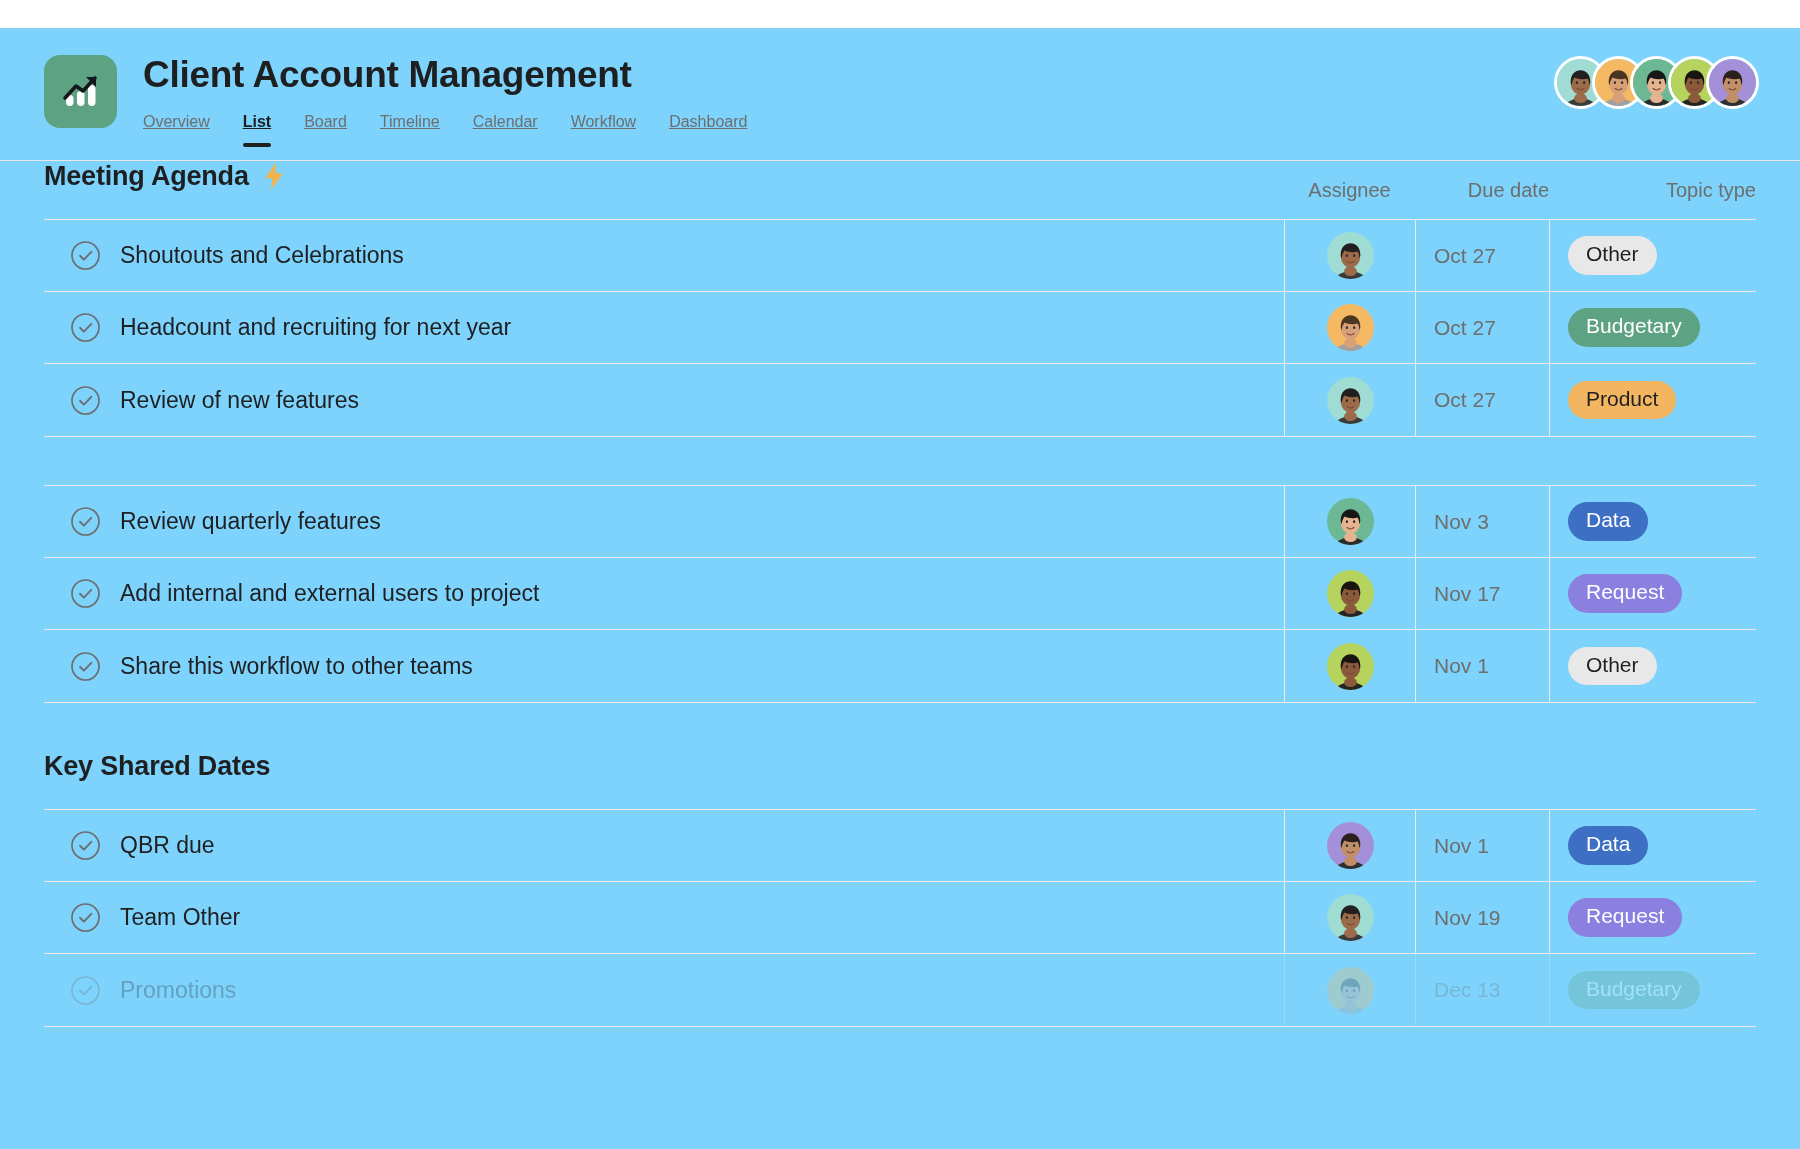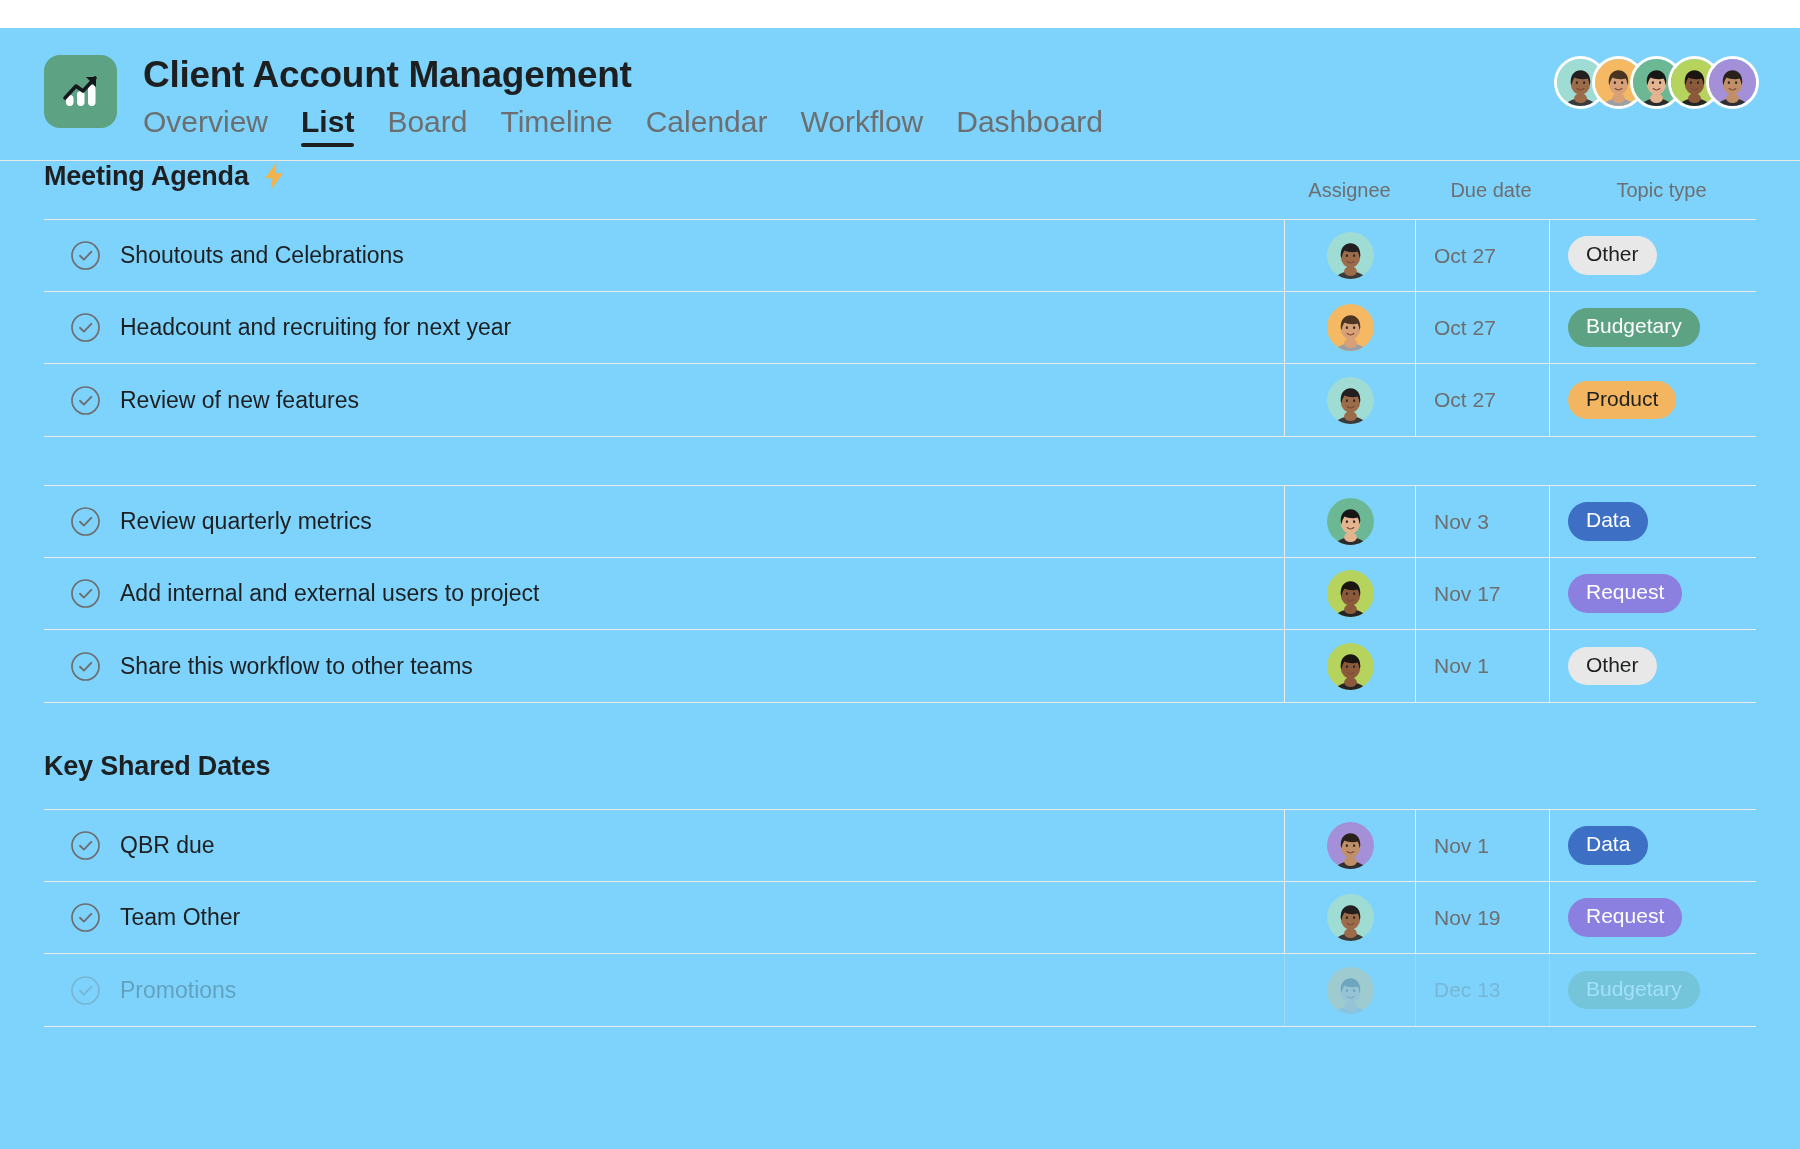--- a/index.html
+++ b/index.html
@@ -38,26 +38,27 @@
     line-height: 46px;
   }
   .tabs {
     display: flex;
     align-items: flex-end;
     gap: 33px;
     margin-top: 9px;
   }
   .tab {
     position: relative;
-    font-size: 30px;
+    font-size: 16px;
     color: #6d6e6f;
     line-height: 30px;
     padding-bottom: 10px;
     cursor: pointer;
     white-space: nowrap;
+    text-decoration: underline;
   }
   .tab.active {
     color: #1e1f21;
     font-weight: 700;
   }
   .tab.active::after {
     content: "";
     position: absolute;
     left: 0; right: 0; bottom: 0;
     height: 4px;
@@ -118,21 +119,21 @@
     position: absolute;
     top: 0;
     right: 0;
     height: 58px;
     display: flex;
     align-items: center;
   }
   .hdr {
     font-size: 20px;
     color: #6d6e6f;
-    text-align: center;
+    text-align: right;
   }
   .hdr.assignee { width: 131px; text-align: center; }
   .hdr.due      { width: 134px; padding-left: 18px; }
   .hdr.topic    { width: 207px; padding-left: 18px; }
 
   
   .tbl {
     border-top: 1px solid #edeae9;
     border-bottom: 1px solid #edeae9;
   }
@@ -407,21 +408,21 @@
       <div class="section">
         <div class="tbl">
           <div class="row">
             <div class="cell-name">
               <span class="check">
                 <svg width="31" height="31" viewBox="0 0 31 31" aria-hidden="true">
                   <circle cx="15.5" cy="15.5" r="13.5" fill="none" stroke="#6d6e6f" stroke-width="1.7"></circle>
                   <path d="M10 15.8 L13.9 19.6 L21.3 11.8" fill="none" stroke="#6d6e6f" stroke-width="1.9" stroke-linecap="round" stroke-linejoin="round"></path>
                 </svg>
               </span>
-              <span class="task-name">Review quarterly metrics</span>
+              <span class="task-name">Review quarterly features</span>
             </div>
             <div class="cell-assignee">
               <div class="avatar">
                 <svg viewBox="0 0 48 48" aria-hidden="true">
                   <rect width="48" height="48" fill="#6cb894"></rect>
                   <path d="M24 40c-9 0-15 4.5-16.5 9H40.5C39 44.5 33 40 24 40z" fill="#2b2b2b"></path>
                   <ellipse cx="24" cy="40" rx="6.5" ry="5" fill="#e3b48f"></ellipse>
                   <ellipse cx="24" cy="24.5" rx="10" ry="12" fill="#e3b48f"></ellipse>
                   <path d="M14 23c0-7.5 4.5-11.5 10-11.5S34 15.5 34 23c0 1.5-.4 3-.9 3.6-.3-3.2-.9-5.6-2-6.6-2.4.9-9.6 1.3-13.1-1-1.2 1.4-2.6 4-3.1 7.6-.6-.7-.9-2.1-.9-3.6z" fill="#171717"></path>
                   <ellipse cx="20.3" cy="24.2" rx="1.15" ry="1.4" fill="#2b2b2b"></ellipse>

